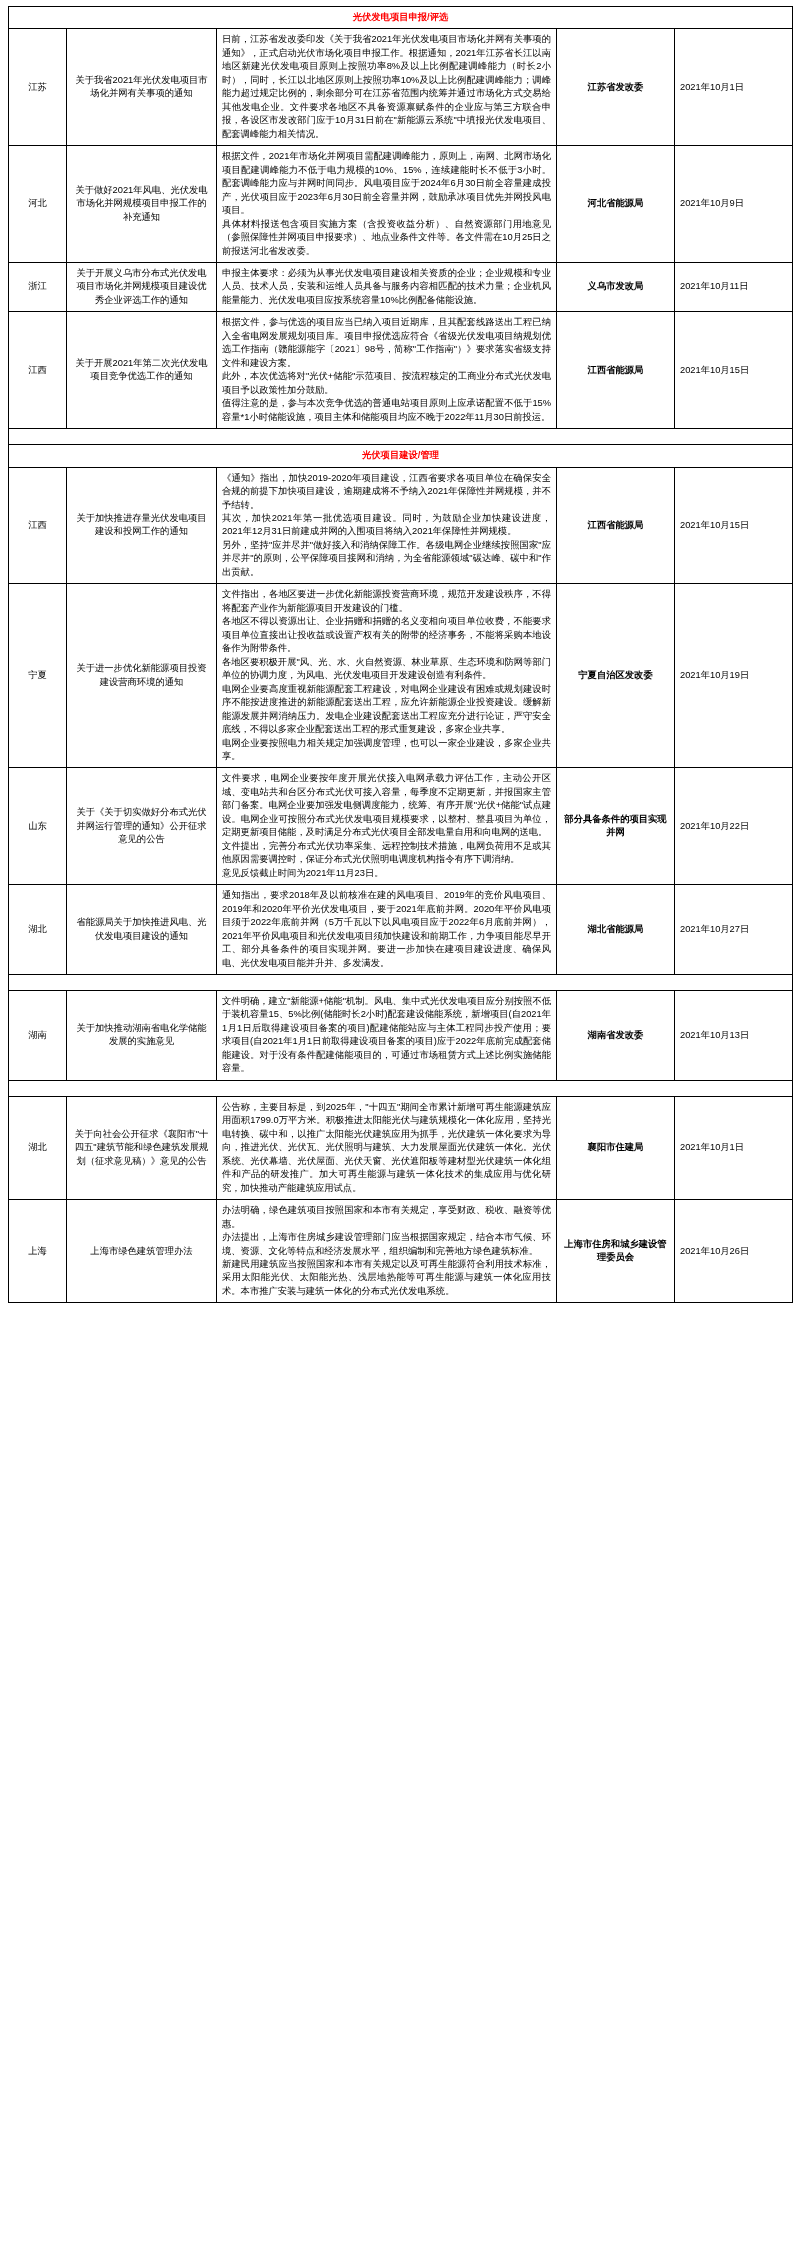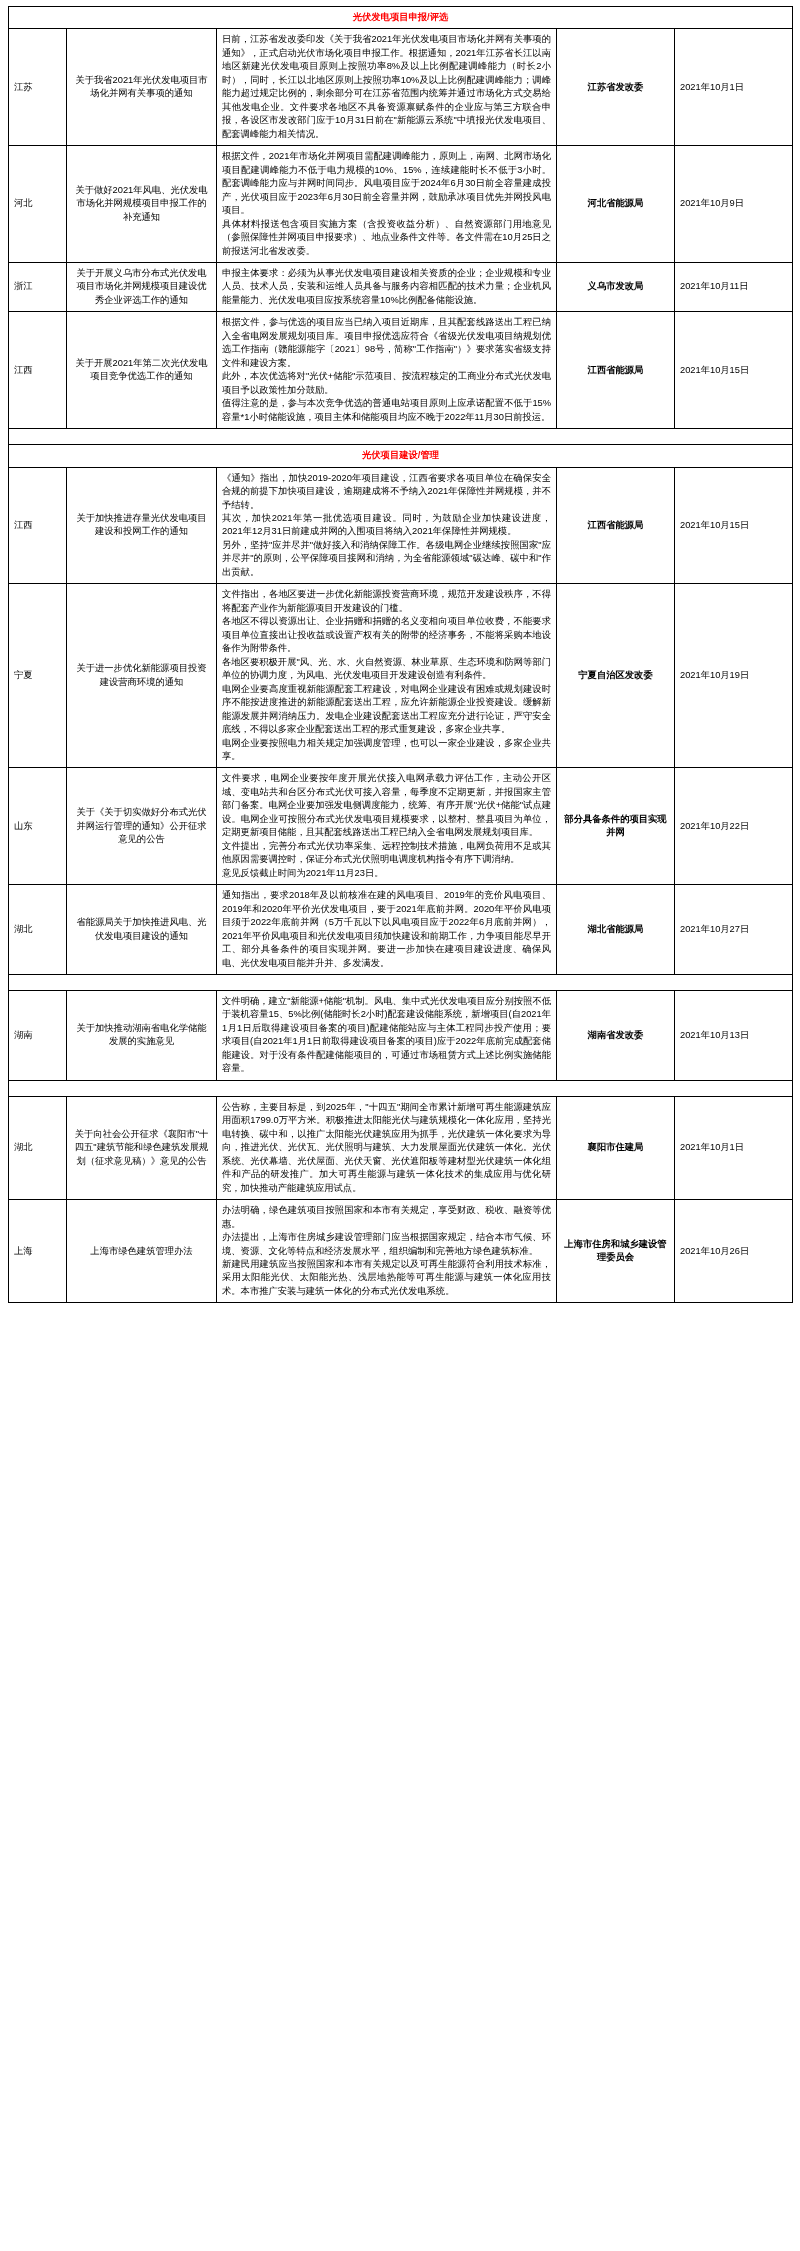--- a/index.html
+++ b/index.html
@@ -42,21 +42,21 @@
     font-size: 11.5px;
     padding: 5px 0;
     border: 1px solid #000000;
   }
   .spacer-row td {
     border: none;
     height: 7px;
     padding: 0;
   }
   .cell-region {
-    text-align: left;
+    text-align: center;
     font-size: 10.5px;
   }
   .cell-title {
     text-align: center;
     font-size: 9.6px;
     line-height: 1.5;
   }
   .cell-detail {
     text-align: justify;
     font-size: 9.2px;
@@ -146,21 +146,21 @@
 各地区不得以资源出让、企业捐赠和捐赠的名义变相向项目单位收费，不能要求项目单位直接出让投收益或设置产权有关的附带的经济事务，不能将采购本地设备作为附带条件。
 各地区要积极开展"风、光、水、火自然资源、林业草原、生态环境和防网等部门单位的协调力度，为风电、光伏发电项目开发建设创造有利条件。
 电网企业要高度重视新能源配套工程建设，对电网企业建设有困难或规划建设时序不能按进度推进的新能源配套送出工程，应允许新能源企业投资建设。缓解新能源发展并网消纳压力。发电企业建设配套送出工程应充分进行论证，严守安全底线，不得以多家企业配套送出工程的形式重复建设，多家企业共享。
 电网企业要按照电力相关规定加强调度管理，也可以一家企业建设，多家企业共享。</td>
         <td class="cell-org">宁夏自治区发改委</td>
         <td class="cell-date">2021年10月19日</td>
       </tr>
       <tr>
         <td class="cell-region">山东</td>
         <td class="cell-title">关于《关于切实做好分布式光伏并网运行管理的通知》公开征求意见的公告</td>
-        <td class="cell-detail">文件要求，电网企业要按年度开展光伏接入电网承载力评估工作，主动公开区域、变电站共和台区分布式光伏可接入容量，每季度不定期更新，并报国家主管部门备案。电网企业要加强发电侧调度能力，统筹、有序开展"光伏+储能"试点建设。电网企业可按照分布式光伏发电项目规模要求，以整村、整县项目为单位，定期更新项目储能，且其配套线路送出工程已纳入全省电网发展规划项目库。
+        <td class="cell-detail">文件要求，电网企业要按年度开展光伏接入电网承载力评估工作，主动公开区域、变电站共和台区分布式光伏可接入容量，每季度不定期更新，并报国家主管部门备案。电网企业要加强发电侧调度能力，统筹、有序开展"光伏+储能"试点建设。电网企业可按照分布式光伏发电项目规模要求，以整村、整县项目为单位，定期更新项目储能，及时满足分布式光伏项目全部发电量自用和向电网的送电。
 文件提出，完善分布式光伏功率采集、远程控制技术措施，电网负荷用不足或其他原因需要调控时，保证分布式光伏照明电调度机构指令有序下调消纳。
 意见反馈截止时间为2021年11月23日。</td>
         <td class="cell-org">部分具备条件的项目实现并网</td>
         <td class="cell-date">2021年10月22日</td>
       </tr>
       <tr>
         <td class="cell-region">湖北</td>
         <td class="cell-title">省能源局关于加快推进风电、光伏发电项目建设的通知</td>
         <td class="cell-detail">通知指出，要求2018年及以前核准在建的风电项目、2019年的竞价风电项目、2019年和2020年平价光伏发电项目，要于2021年底前并网。2020年平价风电项目须于2022年底前并网（5万千瓦以下以风电项目应于2022年6月底前并网），2021年平价风电项目和光伏发电项目须加快建设和前期工作，力争项目能尽早开工、部分具备条件的项目实现并网。要进一步加快在建项目建设进度、确保风电、光伏发电项目能并升并、多发满发。</td>
         <td class="cell-org">湖北省能源局</td>

